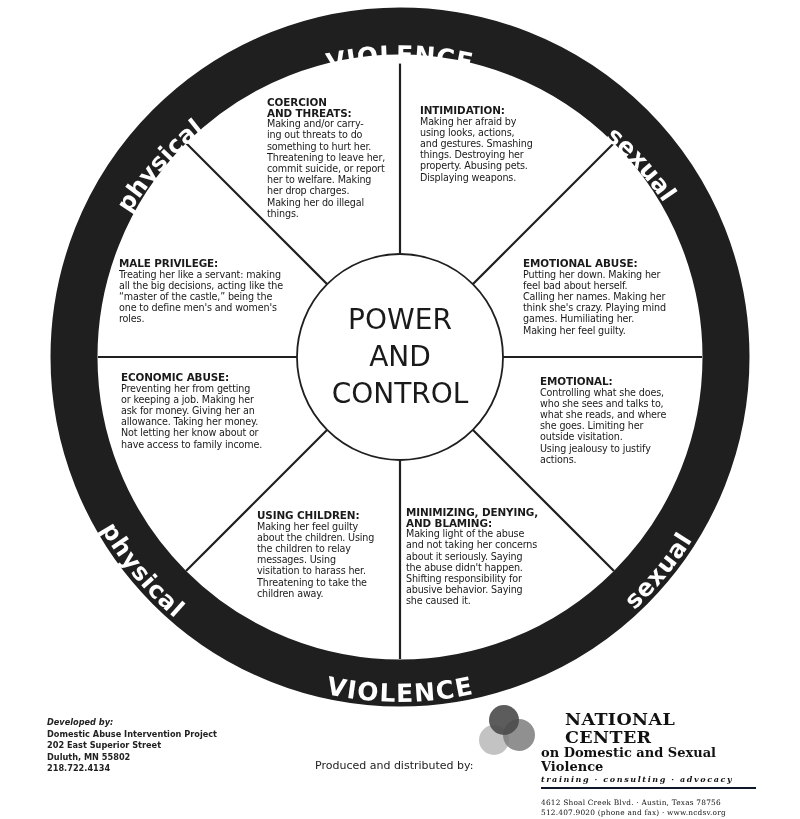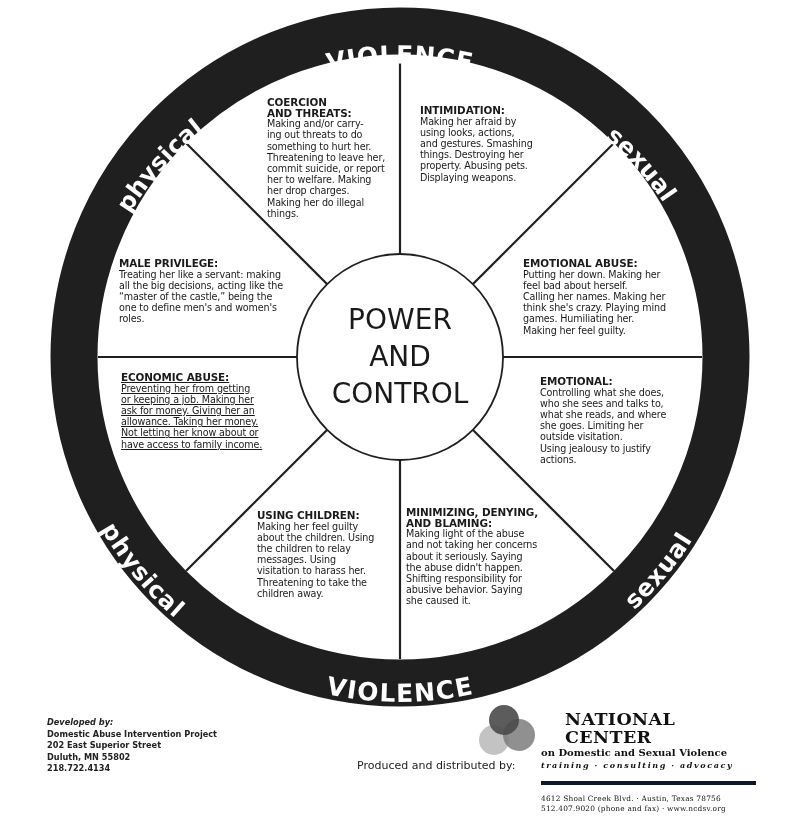--- a/index.html
+++ b/index.html
@@ -6,26 +6,26 @@
   body { width: 800px; height: 819px; position: relative; overflow: hidden; font-family: "DejaVu Sans", sans-serif; color: #1a1a1a; }
   #wheel { position: absolute; left: 0; top: 0; width: 800px; height: 720px; }
   .seg { position: absolute; font-family: "DejaVu Sans", sans-serif; font-size: 9.6px; line-height: 11.2px; color: #1a1a1a; letter-spacing: -0.15px; }
   .seg .hd { font-weight: bold; font-size: 10.4px; line-height: 10.6px; display: block; white-space: pre-line; letter-spacing: -0.1px; }
   .seg .bd { display: block; white-space: pre-line; }
   .hub-text { font-family: "DejaVu Sans", sans-serif; font-size: 28px; fill: #1a1a1a; font-weight: normal; }
   .ring-text { font-family: "DejaVu Sans", sans-serif; fill: #ffffff; font-weight: bold; }
   .dev { position: absolute; left: 47px; top: 717px; font-size: 8.2px; line-height: 11.5px; color: #222; font-family: "DejaVu Sans", sans-serif; font-weight: bold; }
   .dev .it { font-style: italic; display: block; }
   .dev span { display: block; }
-  .produced { position: absolute; left: 315px; top: 759px; font-size: 11px; color: #222; font-family: "DejaVu Sans", sans-serif; margin-left: 42px; }
+  .produced { position: absolute; left: 315px; top: 759px; font-size: 11px; color: #222; font-family: "DejaVu Sans", sans-serif; }
   .logo { position: absolute; left: 476px; top: 704px; width: 64px; height: 52px; }
   .ncd { position: absolute; left: 541px; top: 710px; width: 215px; font-family: "DejaVu Serif", serif; color: #111; }
   .ncd .t1 { font-size: 17.5px; font-weight: bold; letter-spacing: 0.4px; line-height: 18px; display: block; margin-left: 24px; }
-  .ncd .t2 { font-size: 10px; font-weight: bold; line-height: 14px; display: block; }
-  .ncd .t3 { font-size: 8px; font-style: italic; font-weight: bold; letter-spacing: 1.6px; line-height: 11px; display: block; border-bottom: 4px solid #0f172a; padding-bottom: 10px; }
+  .ncd .t2 { font-size: 13px; font-weight: bold; line-height: 14px; display: block; }
+  .ncd .t3 { font-size: 8px; font-style: italic; font-weight: bold; letter-spacing: 1.6px; line-height: 11px; display: block; border-bottom: 2px solid #0f172a; padding-bottom: 2px; }
   .ncd .t4, .ncd .t5 { font-size: 7.4px; line-height: 9.5px; display: block; letter-spacing: 0.2px; }
   .ncd .t4 { margin-top: 9px; }
 </style>
 </head>
 <body>
 
 <svg id="wheel" viewBox="0 0 800 720" xmlns="http://www.w3.org/2000/svg">
   <defs>
 
     <path id="arc-top" d="M 75 357 A 326 326 0 0 1 725 357"></path>
@@ -133,21 +133,21 @@
   <span class="hd">USING CHILDREN:</span>
   <span class="bd">Making her feel guilty
 about the children.  Using
 the children to relay
 messages.  Using
 visitation to harass her.
 Threatening to take the
 children away.</span>
 </div>
 
-<div class="seg" style="left:121px; top:372px; width:175px;text-decoration:underline;">
+<div class="seg" style="left:121px; top:372px; width:175px;">
   <span class="hd">ECONOMIC ABUSE:</span>
   <span class="bd">Preventing her from getting
 or keeping a job.  Making her
 ask for money.  Giving her an
 allowance.  Taking her money.
 Not letting her know about or
 have access to family income.</span>
 </div>
 
 <div class="seg" style="left:119px; top:258px; width:190px;">

